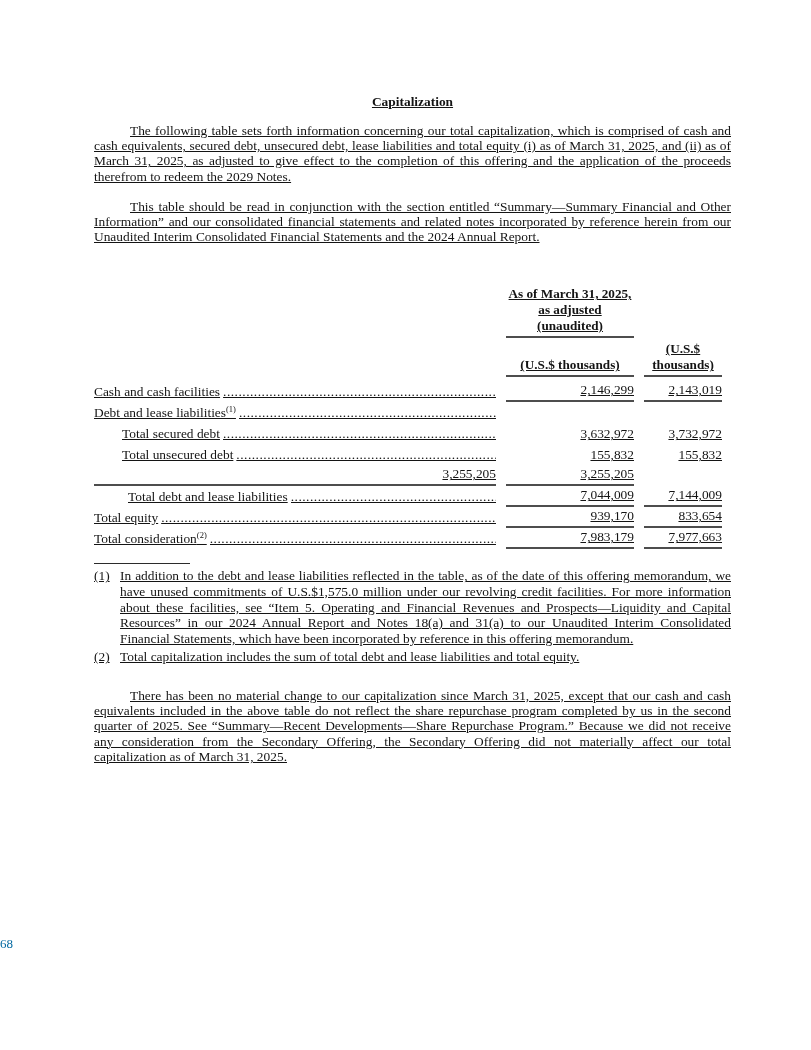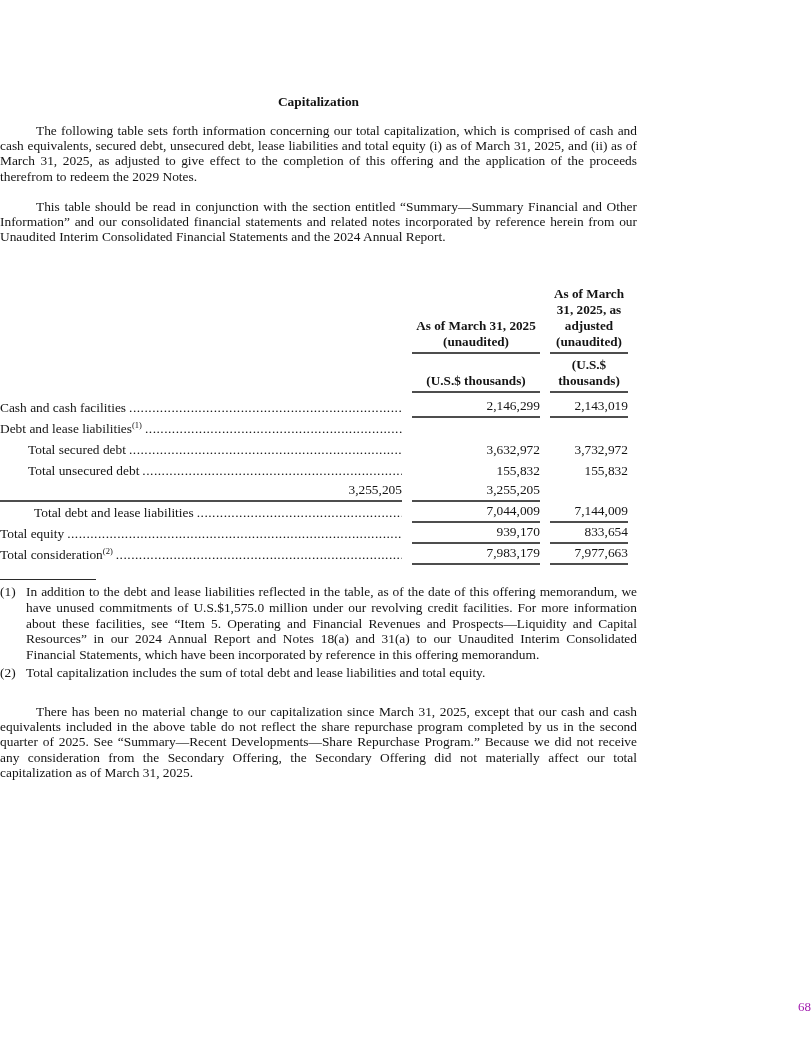--- a/index.html
+++ b/index.html
@@ -5,21 +5,23 @@
   html, body { margin: 0; padding: 0; }
   body {
     width: 811px; height: 1050px;
     background: #ffffff;
     position: relative;
     font-family: "Liberation Serif", serif;
     color: #141414;
     overflow: hidden;
   }
   .page {
+    margin-left: 94px;
     width: 637px;
+    text-decoration: underline;
   }
   .title {
     margin: 0; padding-top: 94px;
     font-size: 13.4px; font-weight: bold;
     text-align: center; line-height: 15px;
   }
   .para {
     margin: 0; margin-top: 15px;
     font-size: 13.4px; line-height: 15.2px;
     text-align: justify;
@@ -67,41 +69,40 @@
     display: flex; margin-top: 3px;
     font-size: 13.4px; line-height: 15.6px;
   }
   .fn.first { margin-top: 4px; }
   .fn-m { width: 26px; flex: none; }
   .fn-t { flex: 1; text-align: justify; }
 
   .closing { margin-top: 23px; }
 
   .pagenum {
-    position: absolute; left: 0; top: 999px;
-    width: 811px; text-align: right;
-    font-size: 13px; color: #a21caf;
+    position: absolute; left: 0; top: 936px;
+    width: 811px; text-align: left;
+    font-size: 13px; color: #0369a1;
   }
 </style>
 </head>
 <body>
 
 <div class="page">
 
   <h1 class="title">Capitalization</h1>
 
   <p class="para first indented">The following table sets forth information concerning our total capitalization, which is comprised of cash and cash equivalents, secured debt, unsecured debt, lease liabilities and total equity (i) as of March 31, 2025, and (ii) as of March 31, 2025, as adjusted to give effect to the completion of this offering and the application of the proceeds therefrom to redeem the 2029 Notes.</p>
 
   <p class="para indented">This table should be read in conjunction with the section entitled “Summary—Summary Financial and Other Information” and our consolidated financial statements and related notes incorporated by reference herein from our Unaudited Interim Consolidated Financial Statements and the 2024 Annual Report.</p>
 
   <div class="captable">
 
     <div class="trow thead">
       <div class="tl"></div>
-      <div class="tc">As of March 31, 2025 (unaudited)</div>
       <div class="tc">As of March 31, 2025, as adjusted (unaudited)</div>
     </div>
 
     <div class="trow tunit">
       <div class="tl"></div>
       <div class="tc nowrap">(U.S.$ thousands)</div>
       <div class="tc">(U.S.$ thousands)</div>
     </div>
 
     <div class="tbody">

